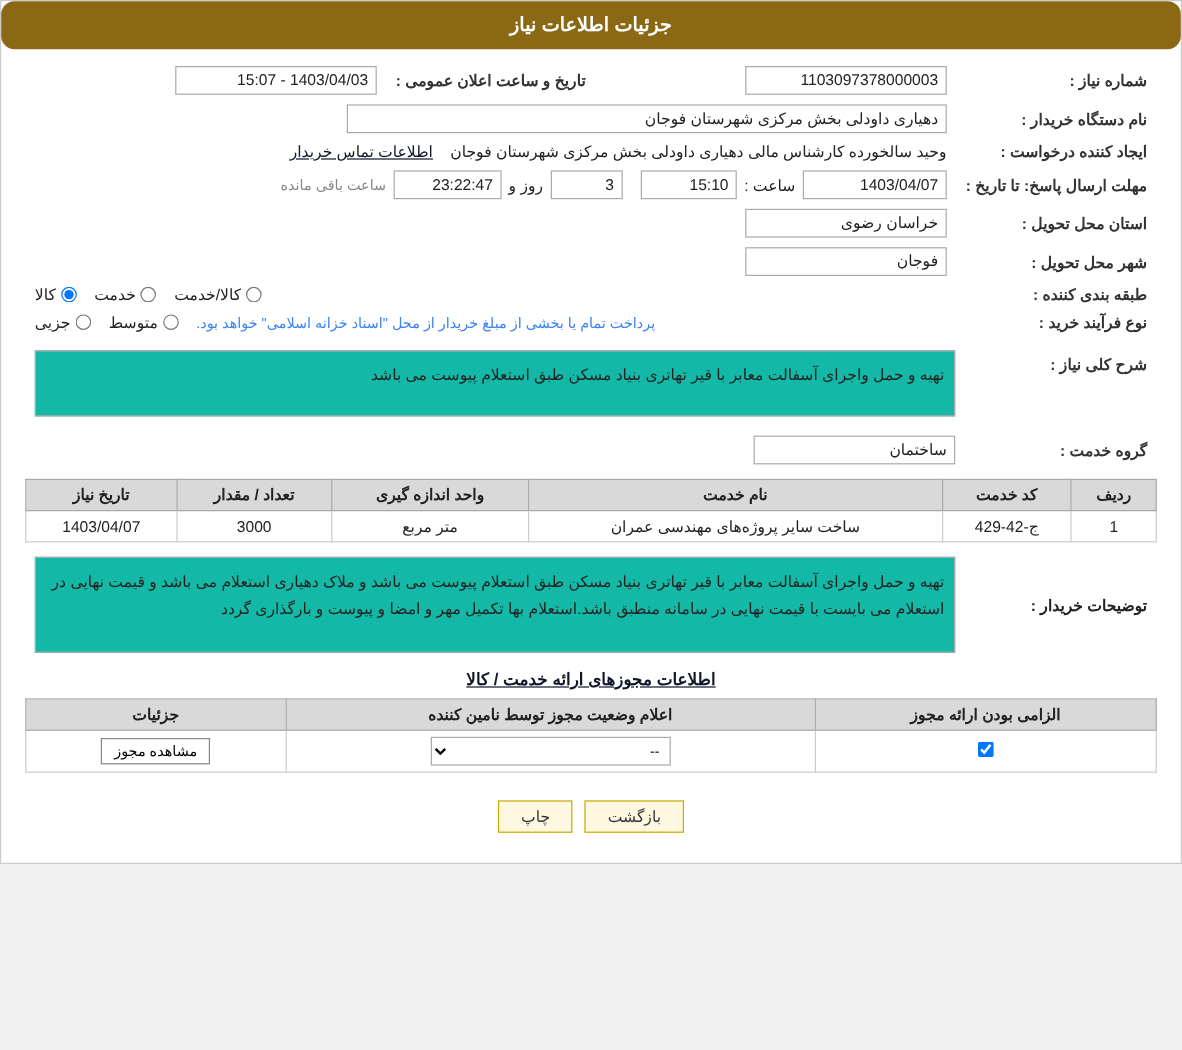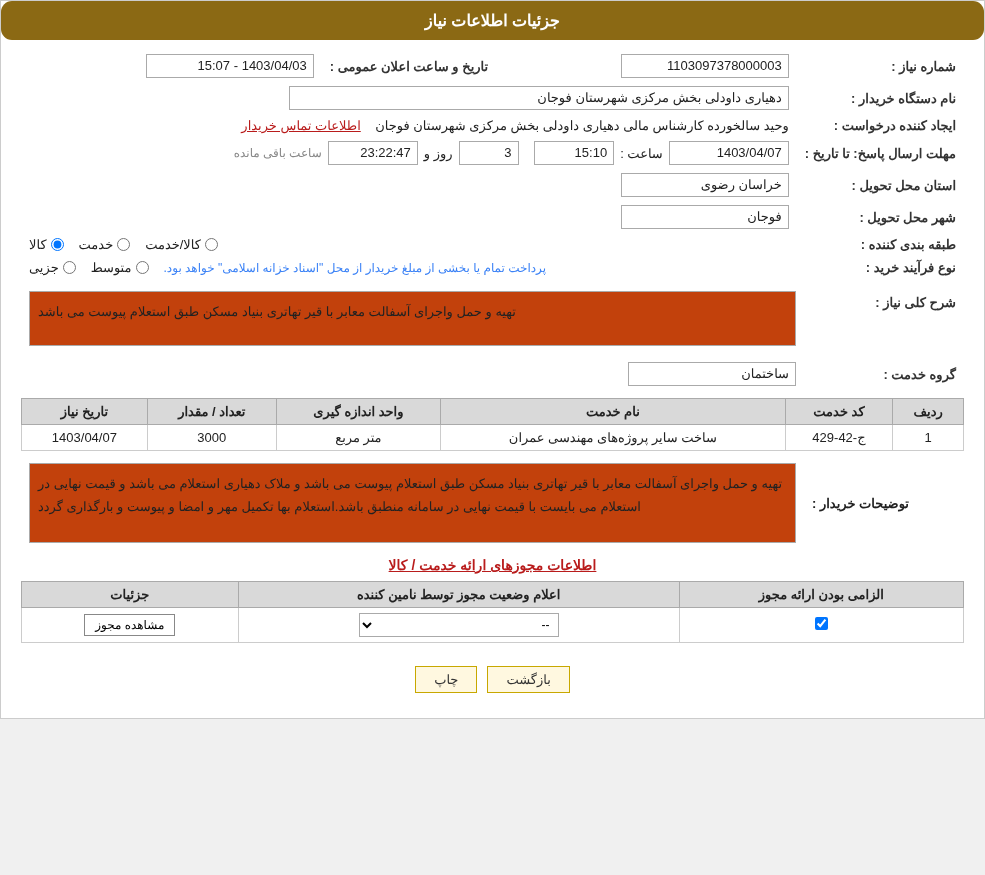--- a/index.html
+++ b/index.html
@@ -64,21 +64,21 @@
       background: #e8e0d0;
       border-top: 2px solid #8b6914;
       border-bottom: 1px solid #ccc;
       padding: 6px 10px;
       font-weight: bold;
       font-size: 14px;
       text-align: right;
       margin: 8px 0 4px 0;
     }
     .blue-link {
-      color: #b91c1c;
+      color: #0f172a;
       text-decoration: underline;
       cursor: pointer;
     }
     .radio-group {
       display: flex;
       gap: 15px;
       align-items: center;
       flex-direction: row-reverse;
     }
     .radio-item {
@@ -101,30 +101,30 @@
     }
     .data-table td {
       border: 1px solid #ccc;
       padding: 5px 8px;
       text-align: center;
     }
     .notes-box {
       border: 1px solid #aaa;
       padding: 8px;
       min-height: 80px;
-      text-align: left;
+      text-align: right;
       line-height: 1.8;
-      background: #c2410c;
+      background: #14b8a6;
       width: 100%;
     }
     .notes-label {
       font-weight: bold;
       vertical-align: top;
       padding-top: 8px;
-      text-align: left;
+      text-align: right;
       white-space: nowrap;
     }
     .permits-table {
       width: 100%;
       border-collapse: collapse;
       margin: 8px 0;
     }
     .permits-table th {
       background: #d9d9d9;
       border: 1px solid #aaa;

